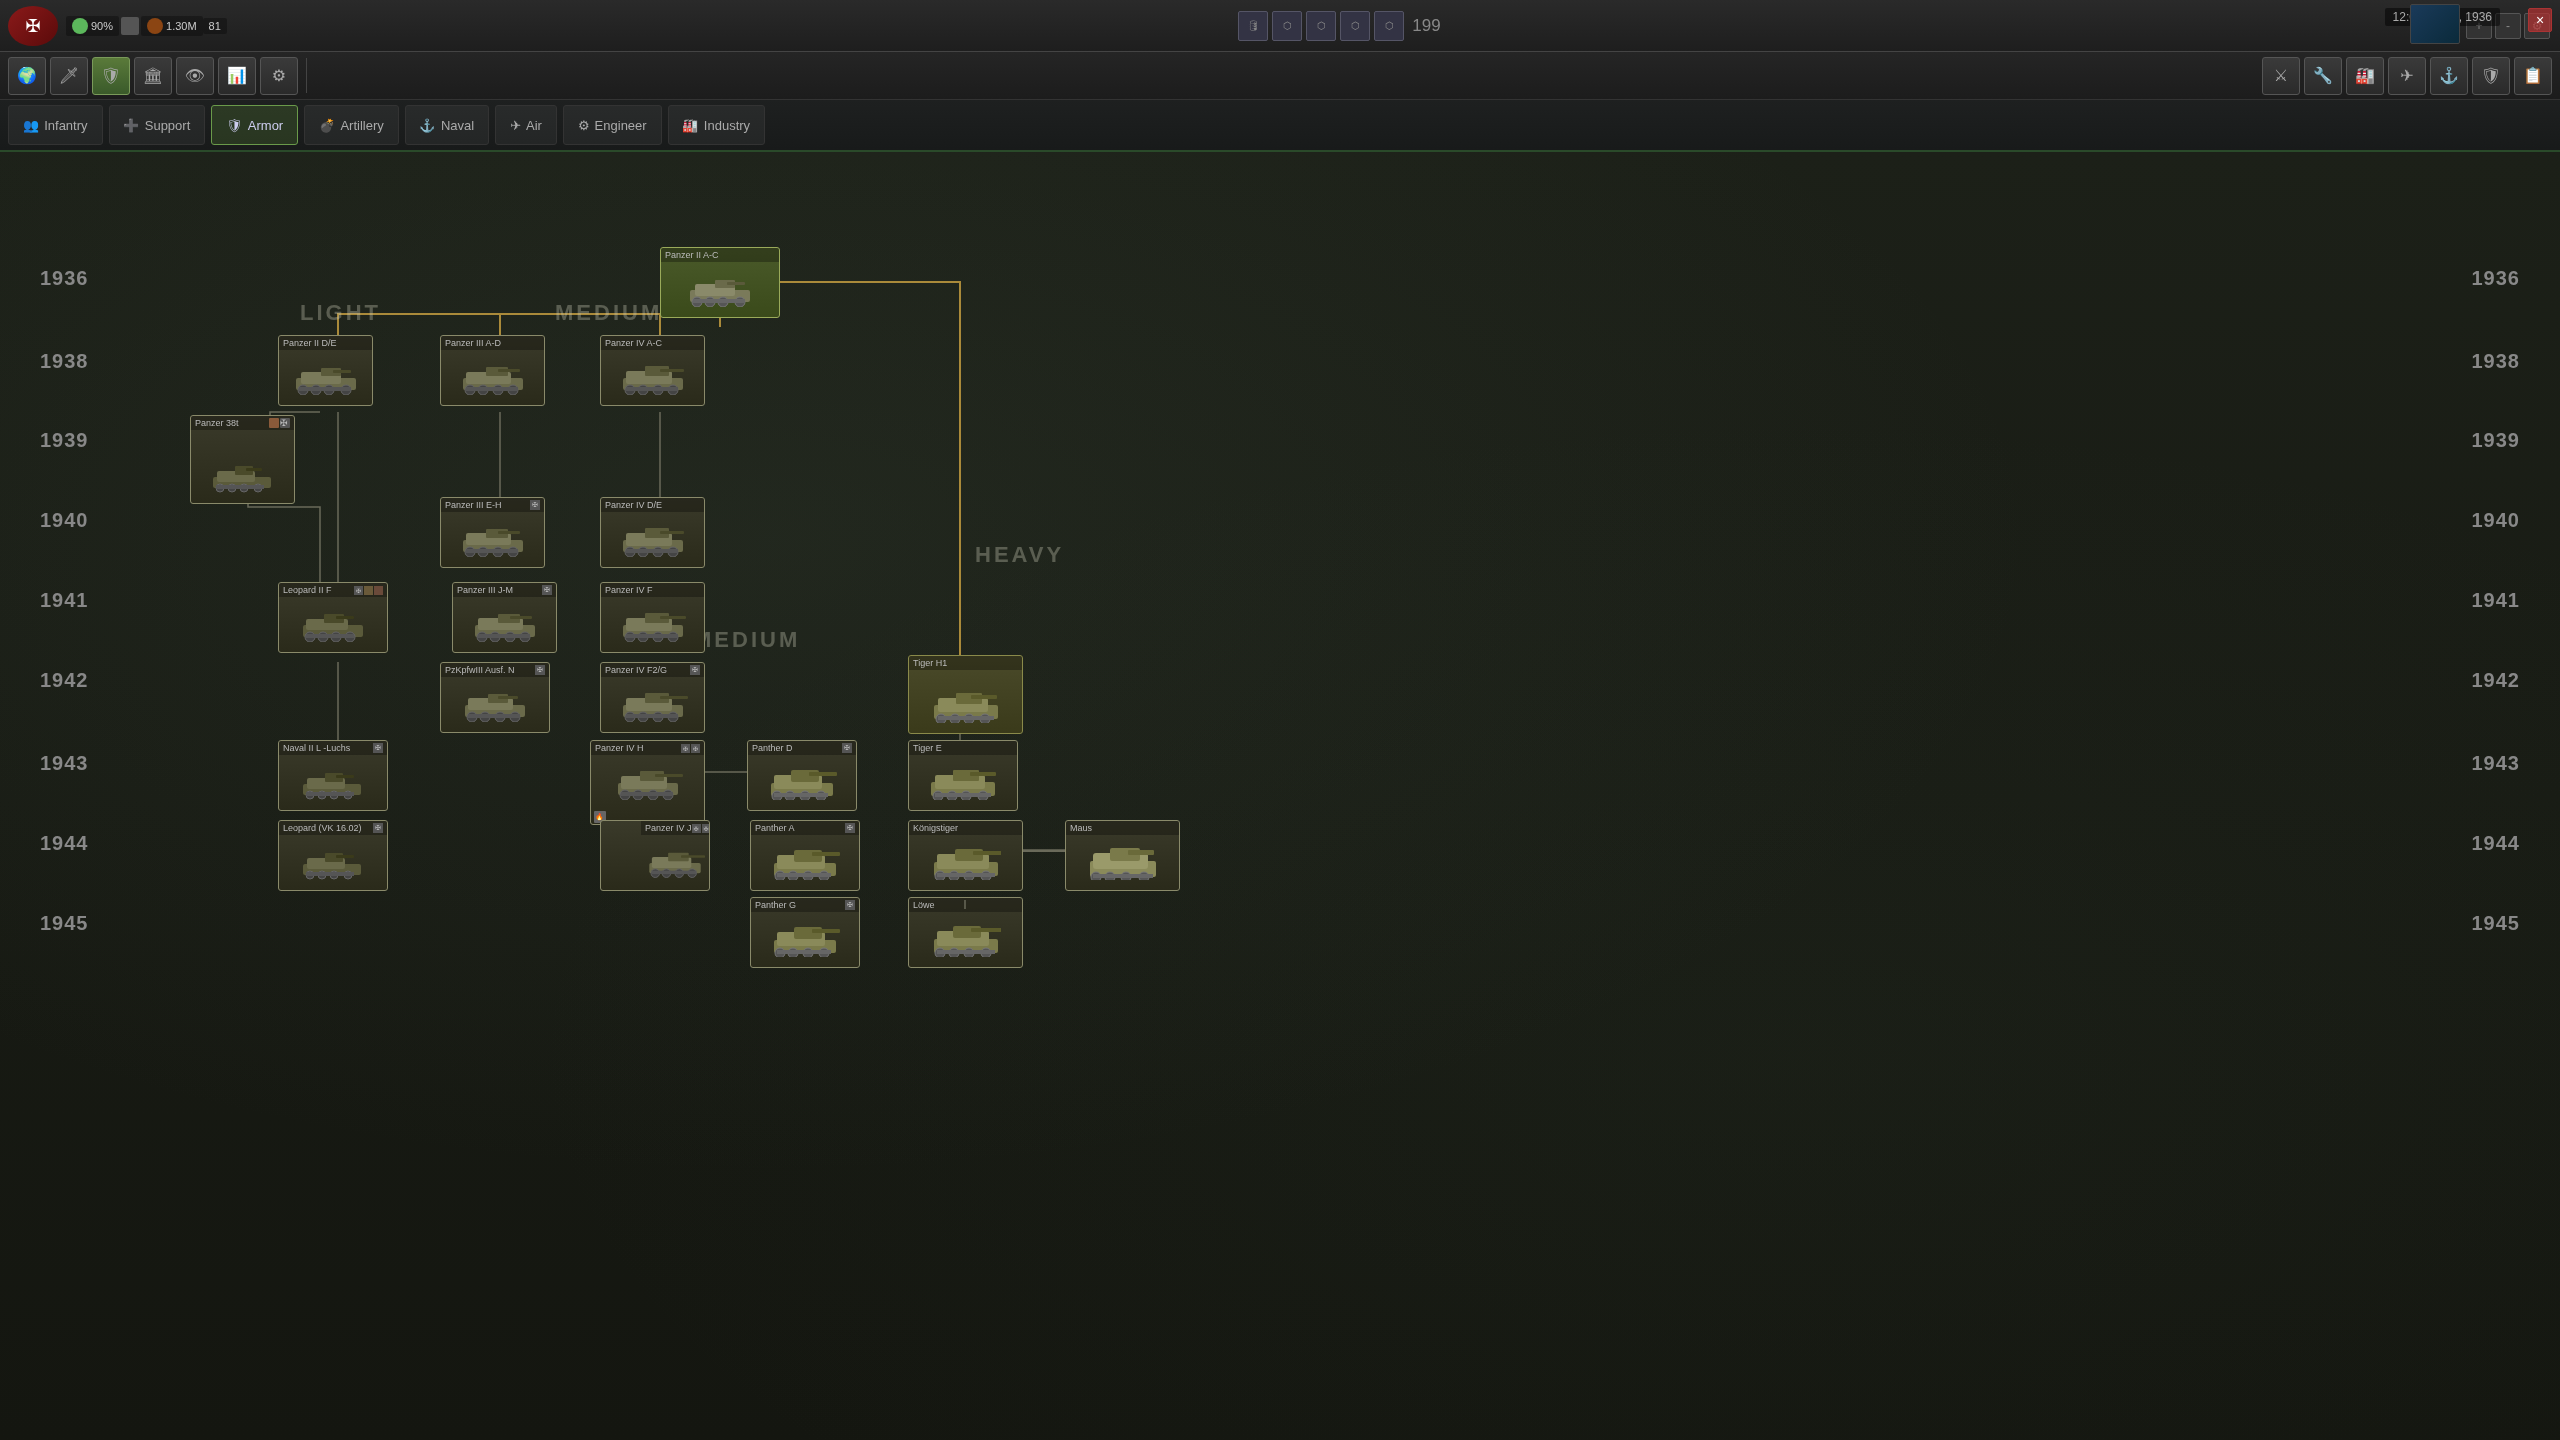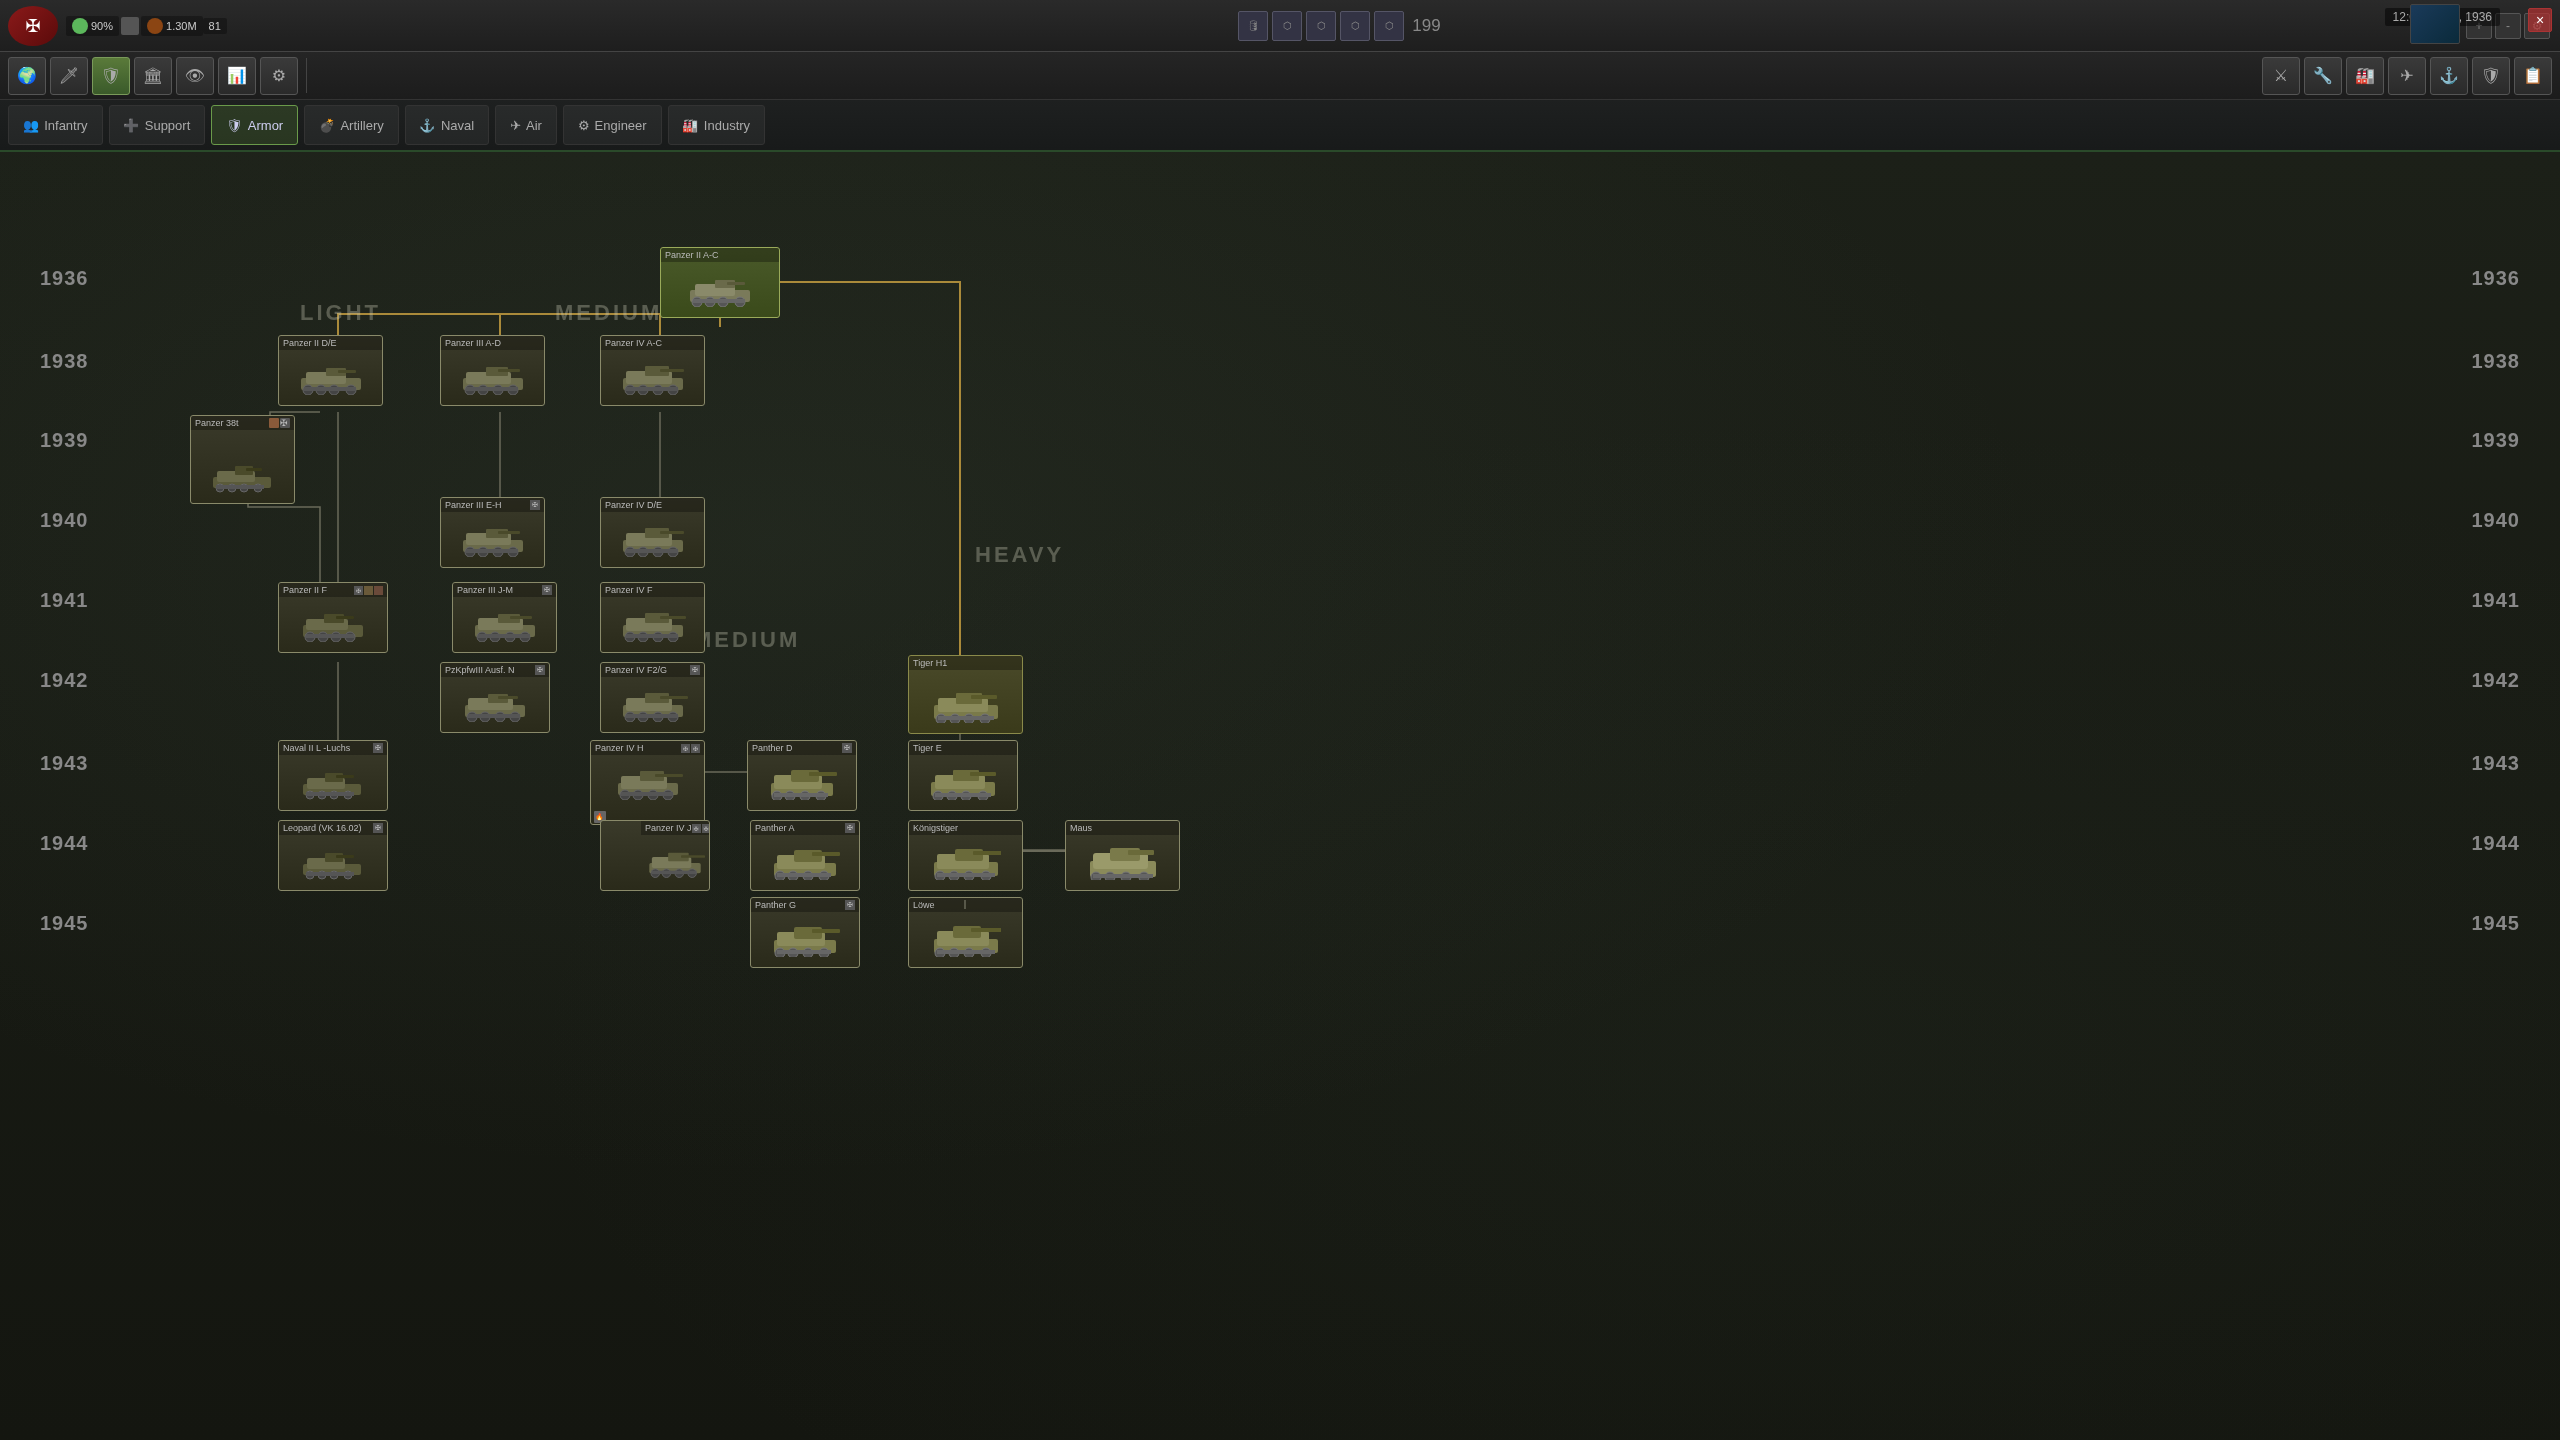--- a/index.html
+++ b/index.html
@@ -478,21 +478,21 @@
           <rect x="42" y="10" width="18" height="3" rx="1" fill="#5a5a3a"></rect>
           <circle cx="12" cy="30" r="5" fill="#555" stroke="#777" stroke-width="1"></circle>
           <circle cx="25" cy="30" r="5" fill="#555" stroke="#777" stroke-width="1"></circle>
           <circle cx="38" cy="30" r="5" fill="#555" stroke="#777" stroke-width="1"></circle>
           <circle cx="55" cy="30" r="5" fill="#555" stroke="#777" stroke-width="1"></circle>
           <rect x="8" y="27" width="52" height="4" fill="#666"></rect>
         </svg>
       </div>
     </div>
 
-    <div class="tech-node available" style="left:278px;top:183px;width:105px;">
+    <div class="tech-node available" style="left:278px;top:183px;width:95px;">
       <div class="tech-node-header">
         <span>Panzer II D/E</span>
       </div>
       <div class="tech-node-icon">
         <svg class="tank-icon" viewBox="0 0 70 35">
           <rect x="5" y="18" width="60" height="12" rx="2" fill="#6a6a4a"></rect>
           <rect x="10" y="12" width="40" height="12" rx="2" fill="#7a7a5a"></rect>
           <rect x="30" y="8" width="20" height="8" rx="1" fill="#5a5a3a"></rect>
           <rect x="42" y="10" width="18" height="3" rx="1" fill="#4a4a2a"></rect>
           <circle cx="12" cy="30" r="5" fill="#444" stroke="#666" stroke-width="1"></circle>
@@ -599,21 +599,21 @@
           <circle cx="25" cy="30" r="5" fill="#444" stroke="#666" stroke-width="1"></circle>
           <circle cx="40" cy="30" r="5" fill="#444" stroke="#666" stroke-width="1"></circle>
           <circle cx="55" cy="30" r="5" fill="#444" stroke="#666" stroke-width="1"></circle>
           <rect x="8" y="27" width="52" height="4" fill="#555"></rect>
         </svg>
       </div>
     </div>
 
     <div class="tech-node available" style="left:278px;top:430px;width:110px;">
       <div class="tech-node-header">
-        <span>Panzer II F</span>
+        <span>Leopard II F</span>
         <div style="display:flex;gap:1px;">
           <div style="width:9px;height:9px;background:#555;font-size:6px;display:flex;align-items:center;justify-content:center;">✠</div>
           <div style="width:9px;height:9px;background:#6a5a3a;"></div>
           <div style="width:9px;height:9px;background:#6a4a3a;"></div>
         </div>
       </div>
       <div class="tech-node-icon">
         <svg class="tank-icon" viewBox="0 0 70 35">
           <rect x="5" y="18" width="60" height="12" rx="2" fill="#5a5a3a"></rect>
           <rect x="8" y="12" width="42" height="11" rx="2" fill="#6a6a4a"></rect>

